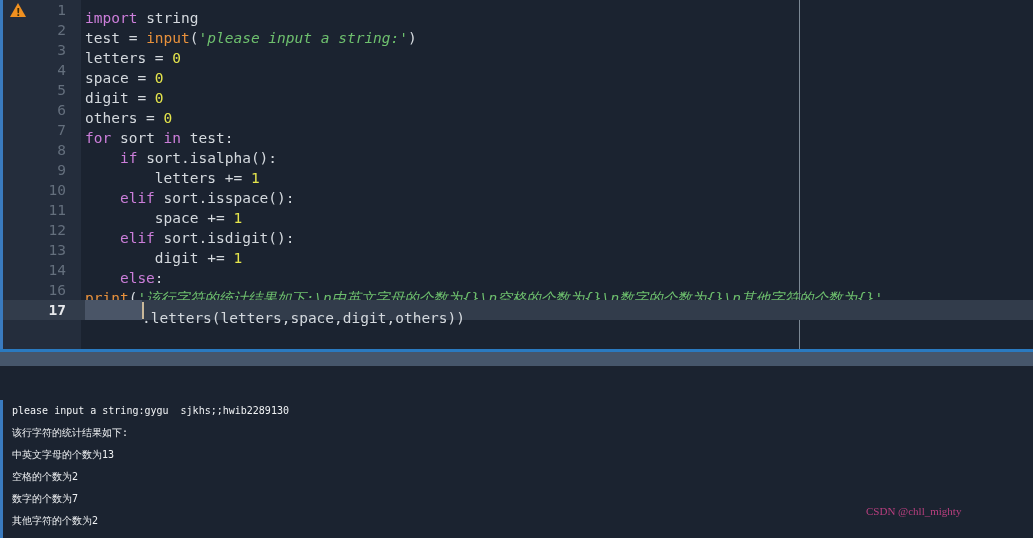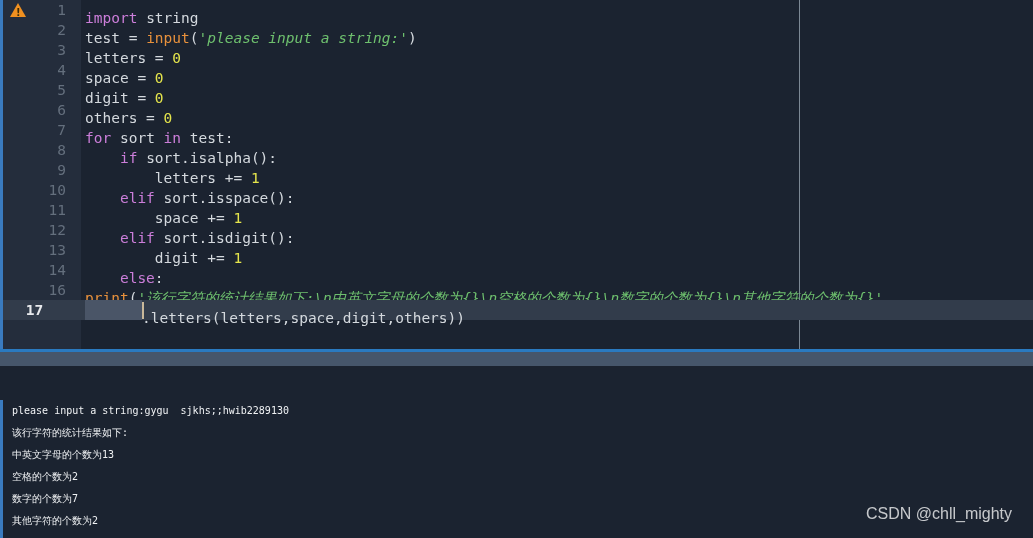--- a/index.html
+++ b/index.html
@@ -73,21 +73,20 @@
     position: absolute;
     left: 3px; top: 0;
     width: 63px;
     text-align: right;
     color: #646f7d;
     font-size: 14.5px;
   }
   .row.active .gnum {
     color: #e8eaed;
     font-weight: bold;
-    text-align: center;
   }
   .warn-icon {
     position: absolute;
     left: 10px; top: 3px;
     width: 0; height: 0;
     border-left: 8px solid transparent;
     border-right: 8px solid transparent;
     border-bottom: 14px solid #f09020;
   }
   .warn-bang {
@@ -160,23 +159,23 @@
     line-height: 22px;
     color: #f0f2f4;
     font-size: 10px;
     white-space: pre;
     font-family: "DejaVu Sans Mono", "Liberation Mono", monospace;
   }
 
   #watermark {
     position: absolute;
     left: 866px; top: 505px;
-    color: #ffffff;
-    font-size: 16px;
-    font-family: Liberation Sans, sans-serif;
+    color: #ec4899;
+    font-size: 11px;
+    font-family: Liberation Serif, serif;
     opacity: 0.75;
   }
 </style>
 </head>
 <body>
 
 <div id="app">
 
   <div id="editor">
     <div id="editor-left-accent"></div>

